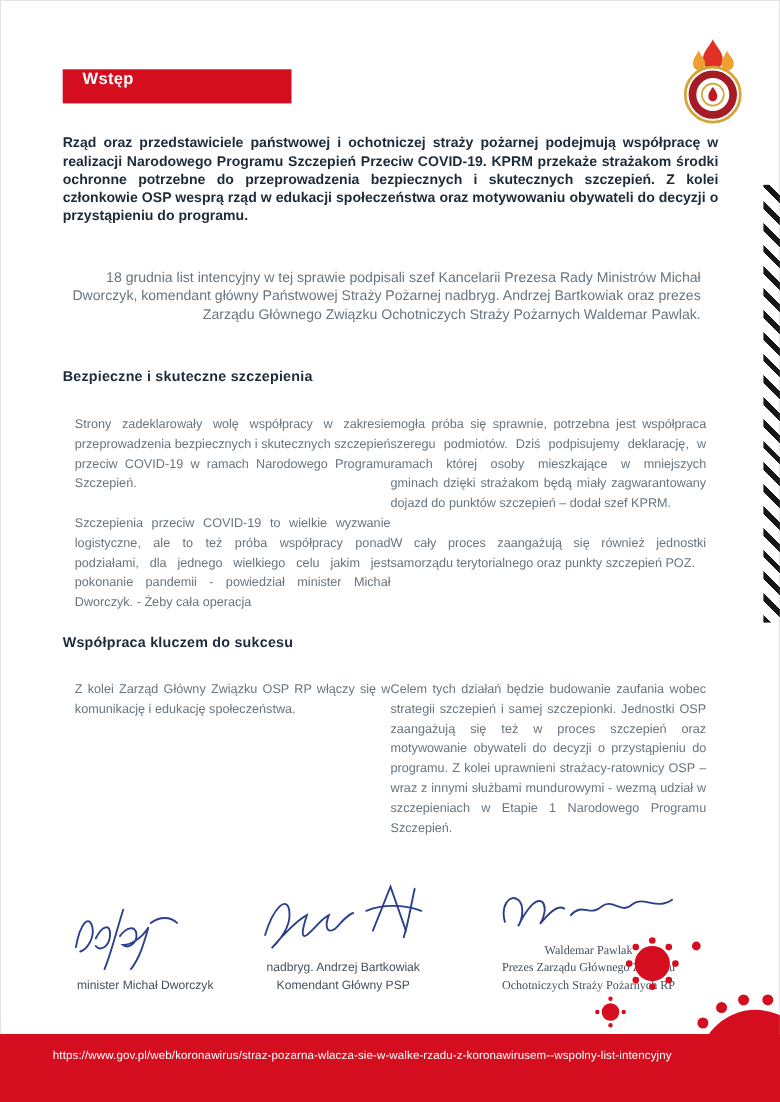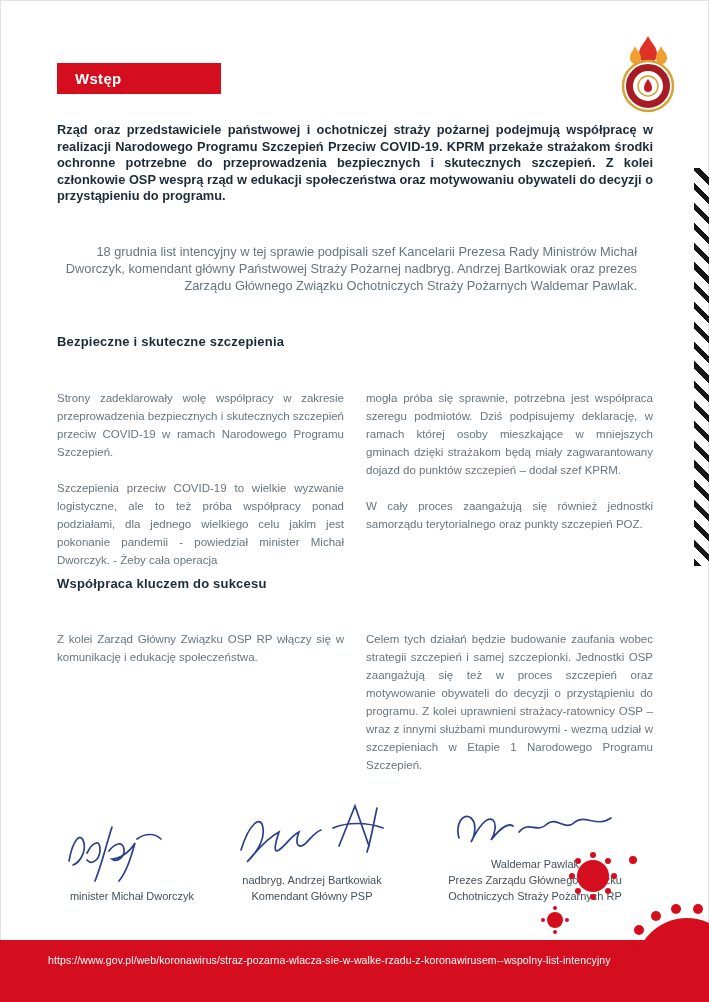--- a/index.html
+++ b/index.html
@@ -6,51 +6,51 @@
   html,body { width:709px; height:1002px; }
   body {
     position:relative; overflow:hidden; background:#ffffff;
     font-family:"Liberation Sans", sans-serif;
     box-shadow: inset 0 0 0 1px #e3e3e3;
   }
   :root {
     --red:#d40e1e; --navy:#1d2b39; --gray:#68757f; --ink:#2b3f8c; --cap:#44505a;
   }
   .banner{
-    position:absolute; left:57px; top:63px; width:164px; height:31px;
+    position:absolute; left:57px; top:63px; width:208px; height:31px;
     background:var(--red); color:#fff; font-weight:bold; font-size:15px;
-    display:flex; align-items:center; padding-left:18px; letter-spacing:.3px;
+    display:flex; padding-left:18px; letter-spacing:.3px;
   }
   .logo{ position:absolute; top:34px; right:24px; width:74px; height:80px; }
   .lead{
     position:absolute; left:57px; top:122px; width:596px;
     color:var(--navy); font-weight:bold; font-size:12.8px; line-height:16.6px;
     text-align:justify;
   }
   .intro-body{
     position:absolute; left:57px; top:243px; width:580px;
     color:var(--gray); font-size:12.8px; line-height:17px;text-align:right;
   }
   .h2{
     position:absolute; left:57px; color:var(--navy);
     font-size:13px; font-weight:bold; letter-spacing:.2px;
   }
   .cols{
     position:absolute; left:57px; width:596px;
-    display:flex; justify-content:space-between;margin-top:12px;
+    display:flex; justify-content:center;
   }
   .col{ width:287px; color:var(--gray); font-size:11.5px; line-height:18px; text-align:justify; }
   .col p + p { margin-top:18px; }
   .col p + p.tight { margin-top:0; }
   .sig-row{
     position:absolute; left:57px; top:788px; width:596px;
     display:flex; justify-content:space-between; align-items:flex-end;
   }
   .sig-col{ display:flex; flex-direction:column; align-items:center; }
-  .sig-col.c1{ width:150px; } .sig-col.c2{ width:200px; } .sig-col.c3{ width:236px; }
+  .sig-col.c1{ width:150px; } .sig-col.c2{ width:200px; } .sig-col.c3{ width:236px;font-family:Liberation Serif, serif; }
   .sig-svg{ display:block; }
   .sig-cap{ color:var(--cap); font-size:11px; line-height:16px; text-align:center; margin-top:4px; }
   .dashes{
     position:absolute; right:0; top:168px; width:15px; height:398px;
     background:repeating-linear-gradient(45deg, #161616 0 5px, transparent 5px 14px);
   }
   .footer{
     position:absolute; left:0; bottom:0; width:709px; height:62px;
     background:var(--red); color:#fff; padding:13px 0 0 48px; z-index:1;
   }

